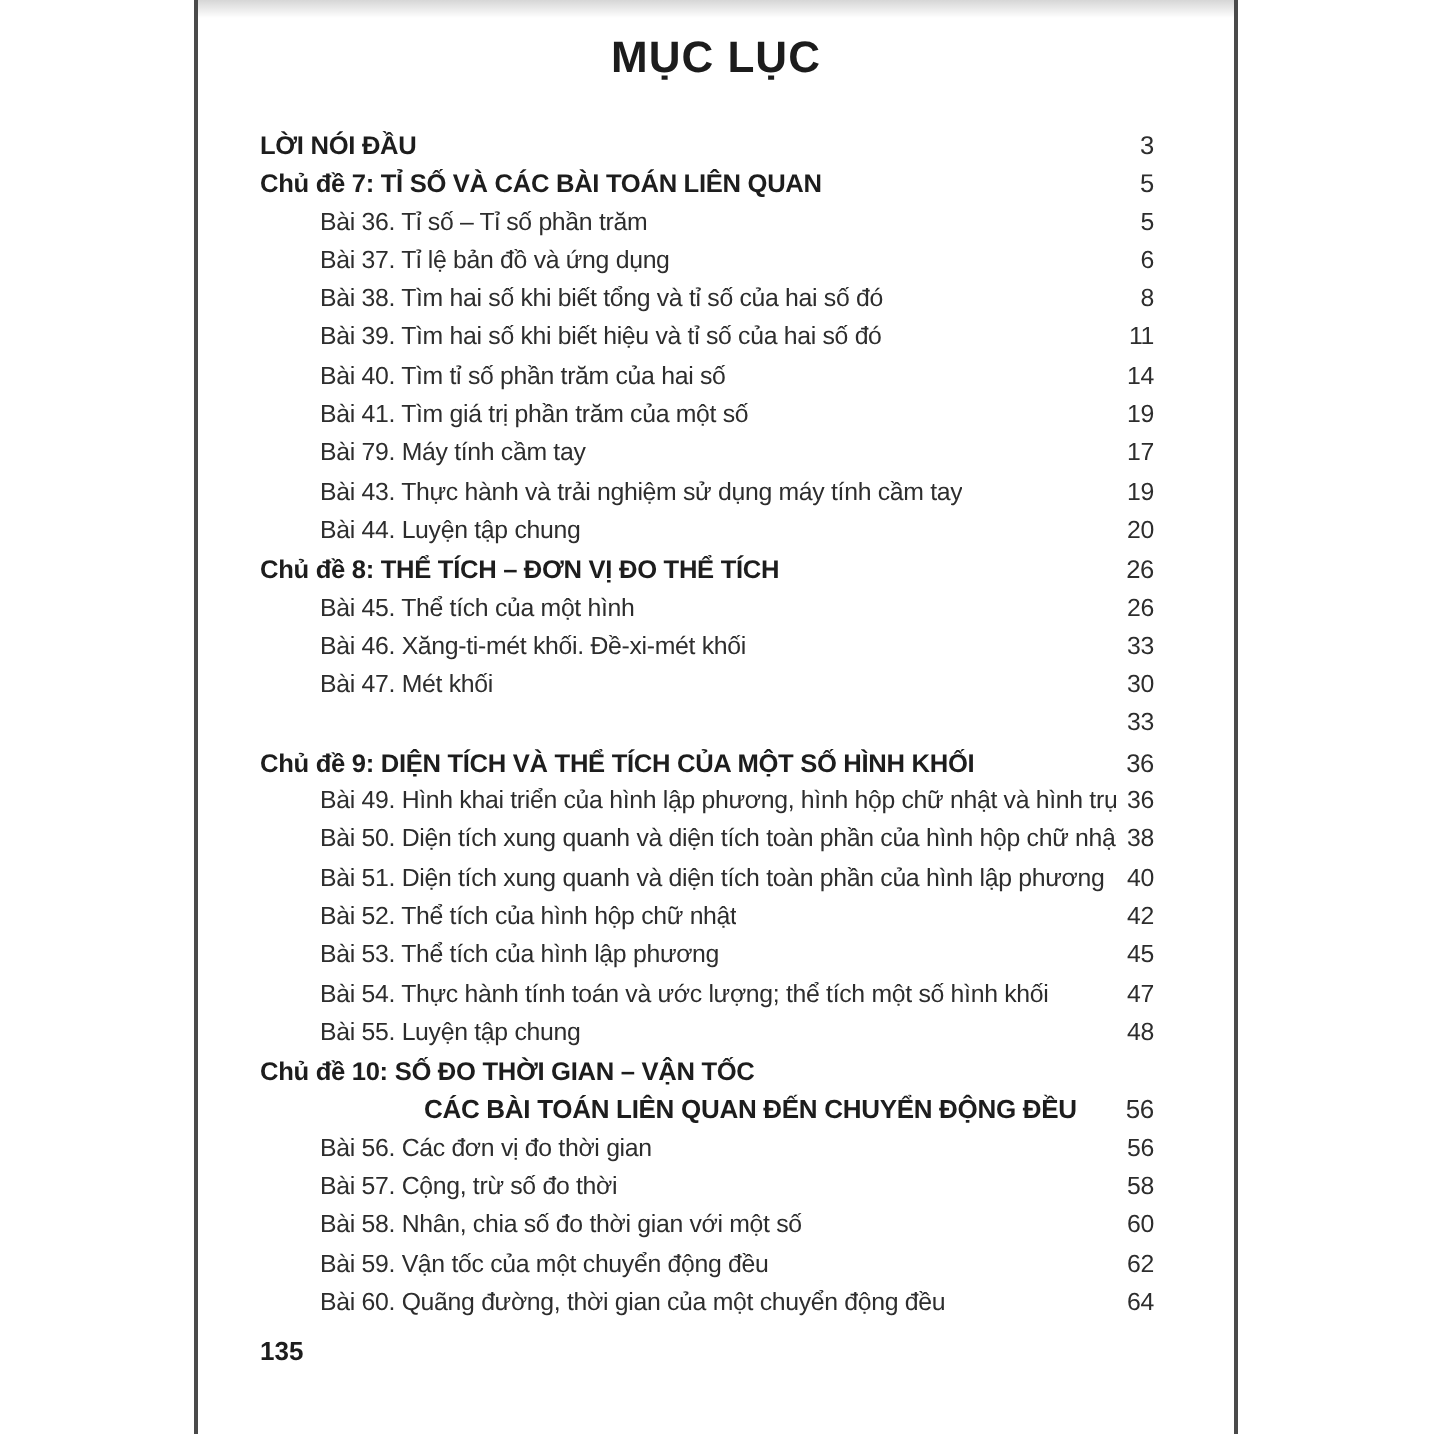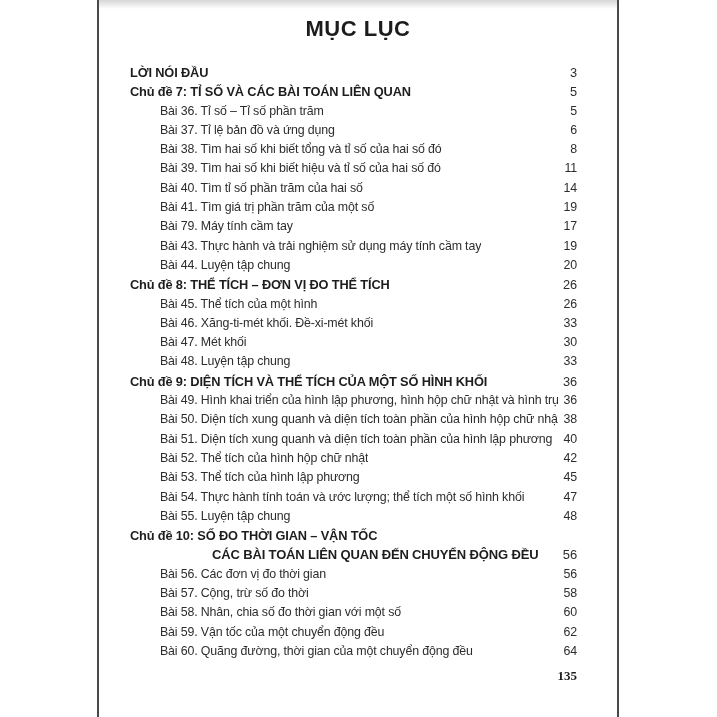--- a/index.html
+++ b/index.html
@@ -84,25 +84,24 @@
     color: #1d1d1d;
     font-size: 13px;
   }
   .row.item .label        { padding-left: 30px; }
   .row.section-cont .label { padding-left: 82px; }
   .folio {
     position: absolute;
     left: 130px;
     top: 668px;
     width: 447px;
-    text-align: right;
+    text-align: left;
     font-size: 13px;
     font-weight: bold;
     color: #1d1d1d;
-    font-family: Liberation Serif, serif;
   }
 </style>
 </head>
 <body>
 
 <div class="stage">
   <div class="page-border left"></div>
   <div class="page-border right"></div>
   <div class="top-shadow"></div>
 
@@ -163,21 +162,20 @@
       </div>
       <div class="row item">
         <span class="label">Bài 46. Xăng-ti-mét khối. Đề-xi-mét khối</span>
         <span class="pagenum">33</span>
       </div>
       <div class="row item">
         <span class="label">Bài 47. Mét khối</span>
         <span class="pagenum">30</span>
       </div>
       <div class="row item">
-        <span class="label">Bài 48. Luyện tập chung</span>
         <span class="pagenum">33</span>
       </div>
       <div class="row section">
         <span class="label">Chủ đề 9: DIỆN TÍCH VÀ THỂ TÍCH CỦA MỘT SỐ HÌNH KHỐI</span>
         <span class="pagenum">36</span>
       </div>
       <div class="row item">
         <span class="label">Bài 49. Hình khai triển của hình lập phương, hình hộp chữ nhật và hình trụ</span>
         <span class="pagenum">36</span>
       </div>

